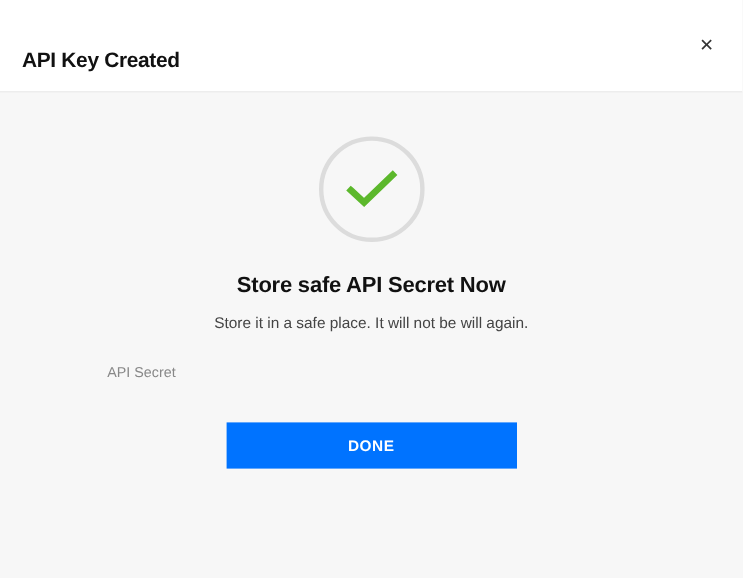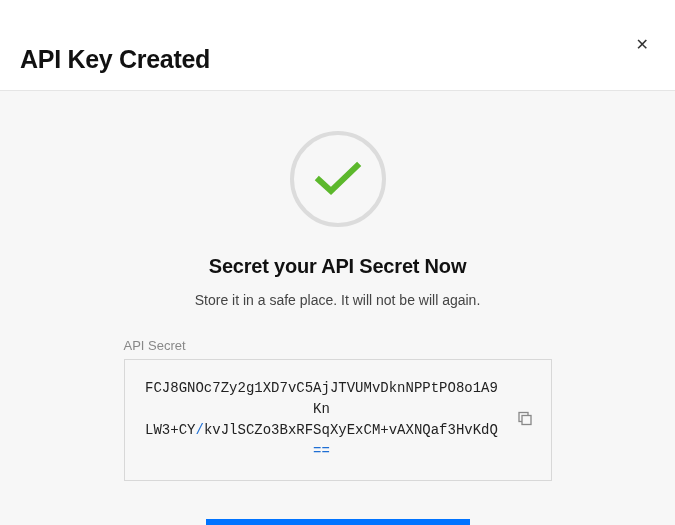--- a/index.html
+++ b/index.html
@@ -16,21 +16,21 @@
     }
     .modal-header {
       background: #ffffff;
       padding: 16px 20px;
       border-bottom: 1px solid #e5e5e5;
       display: flex;
       justify-content: space-between;
       align-items: center;
     }
     .modal-title {
-      font-size: 25px;
+      font-size: 19px;
       font-weight: 700;
       color: #111111;
       letter-spacing: -0.3px;
       margin-top: 29px;
     }
     .close-btn {
       background: none;
       border: none;
       font-size: 16px;
       color: #333;
@@ -58,21 +58,21 @@
       color: #111111;
       margin-bottom: 14px;
       letter-spacing: -0.2px;
     }
     .subheading {
       font-size: 14px;
       color: #444444;
       margin-bottom: 30px;
     }
     .secret-container {
-      width: 428px;
+      width: 480px;
       margin: 0 auto 38px;
       text-align: left;
     }
     .secret-label {
       font-size: 13px;
       color: #888888;
       margin-bottom: 6px;
       display: block;
     }
     .secret-box {
@@ -124,34 +124,22 @@
 </div>
 
 <div class="modal-body">
 
   <div class="success-circle">
     <svg width="50" height="40" viewBox="0 0 50 40">
       <path d="M6 21 L18 32 L44 7" stroke="#5cb82c" stroke-width="6" fill="none" stroke-linecap="square"></path>
     </svg>
   </div>
 
-  <div class="heading">Secret your API Secret Now</div>
+  <div class="heading">Store safe API Secret Now</div>
   <div class="subheading">Store it in a safe place. It will not be will again.</div>
 
   <div class="secret-container">
     <span class="secret-label">API Secret</span>
-    <div class="secret-box">
-      <div class="secret-text">
-        <span>FCJ8GNOc7Zy2g1XD7vC5AjJTVUMvDknNPPtPO8o1A9Kn</span><br>
-        <span>LW3+CY</span><span class="seg-blue">/</span><span>kvJlSCZo3BxRFSqXyExCM+vAXNQaf3HvKdQ</span><span class="seg-blue">==</span>
-      </div>
-      <button class="copy-btn">
-        <svg width="16" height="16" viewBox="0 0 16 16">
-          <rect x="2" y="2" width="9" height="9" fill="none" stroke="#888888" stroke-width="1.3"></rect>
-          <rect x="5" y="5" width="9" height="9" fill="#f7f7f7" stroke="#888888" stroke-width="1.3"></rect>
-        </svg>
-      </button>
-    </div>
   </div>
 
   <button class="done-btn">DONE</button>
 
 </div>
 
 </body></html>

